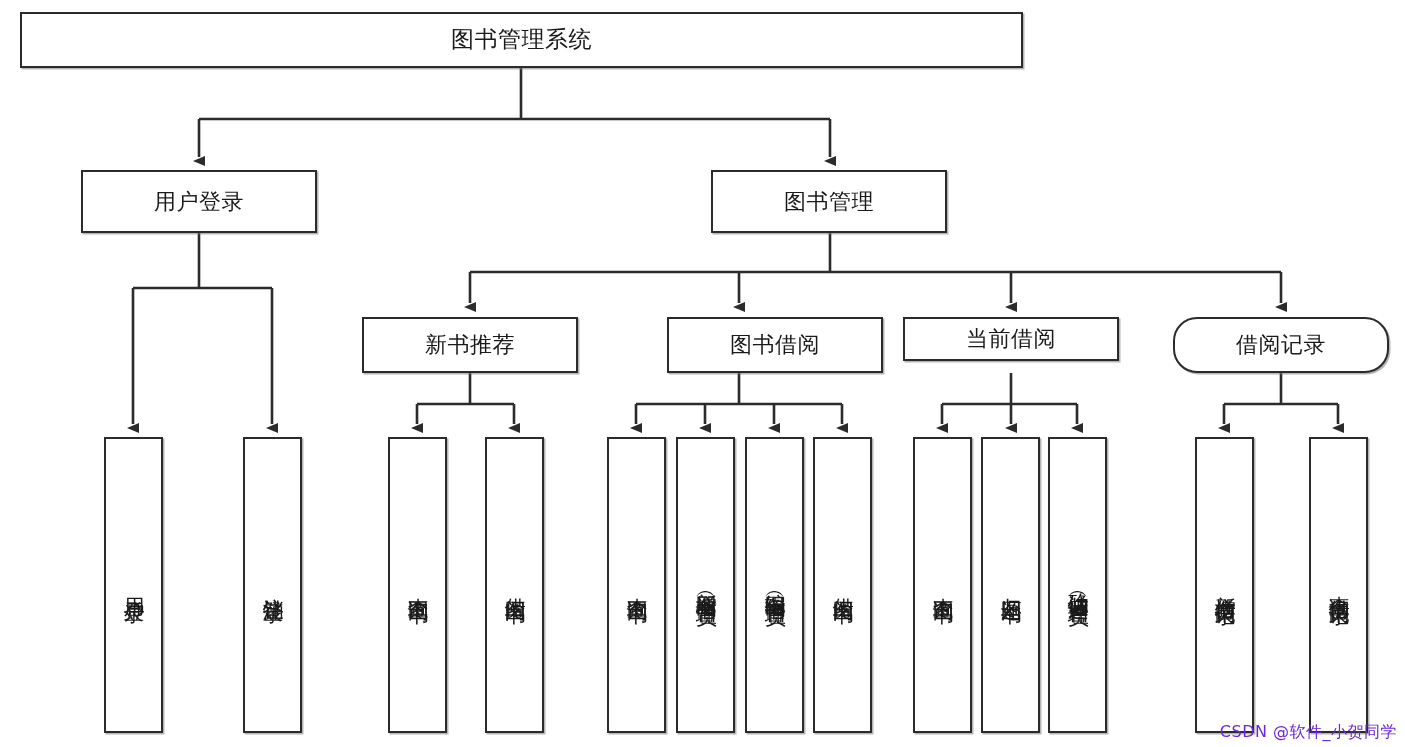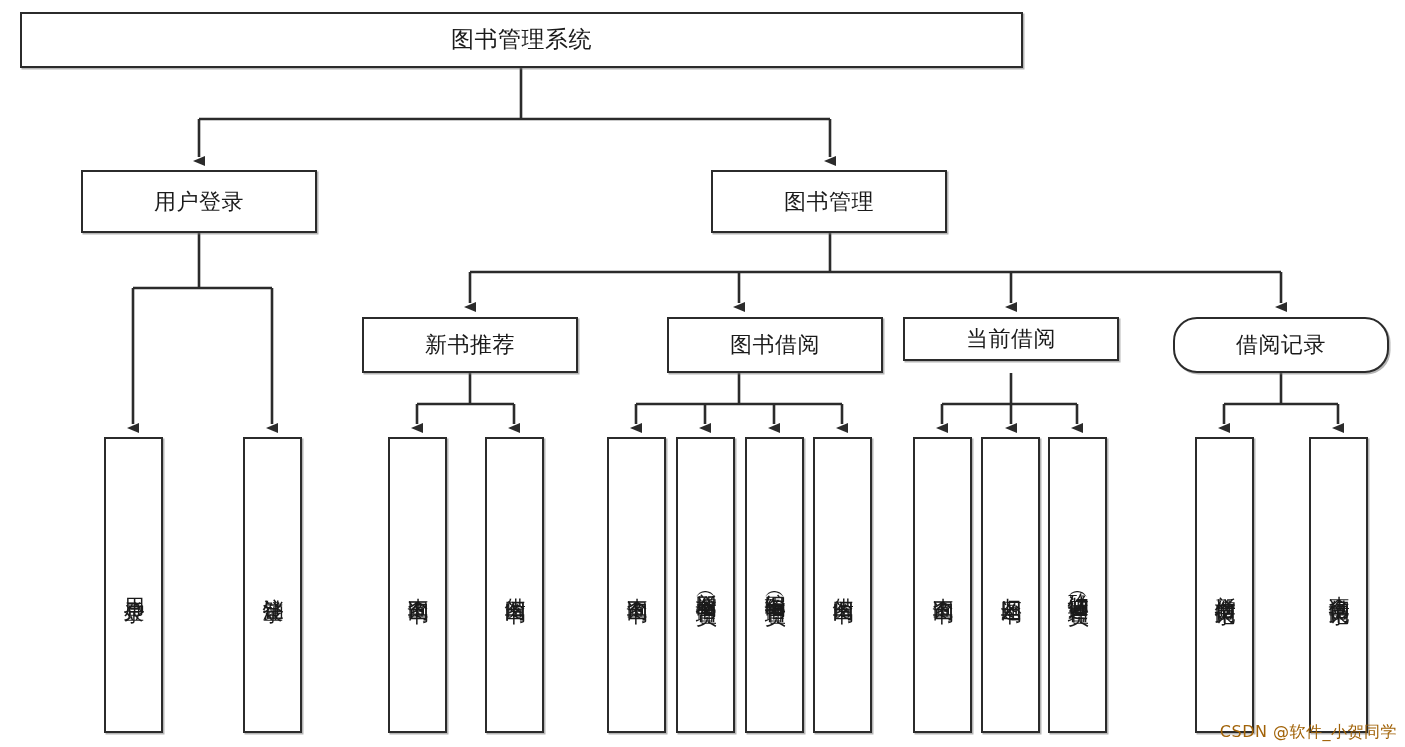--- a/index.html
+++ b/index.html
@@ -61,21 +61,21 @@
     font-size: 21px;
     line-height: 1.12;
     letter-spacing: 2px;
     white-space: nowrap;
   }
   #watermark {
     position: absolute;
     right: 8px;
     bottom: 4px;
     font-size: 16px;
-    color: #a16207;
+    color: #6d28d9;
     letter-spacing: 0.5px;
     white-space: nowrap;
     font-family: "DejaVu Sans", "Liberation Sans", sans-serif;
   }
 </style>
 </head>
 <body>
 
 <div id="canvas">
 

